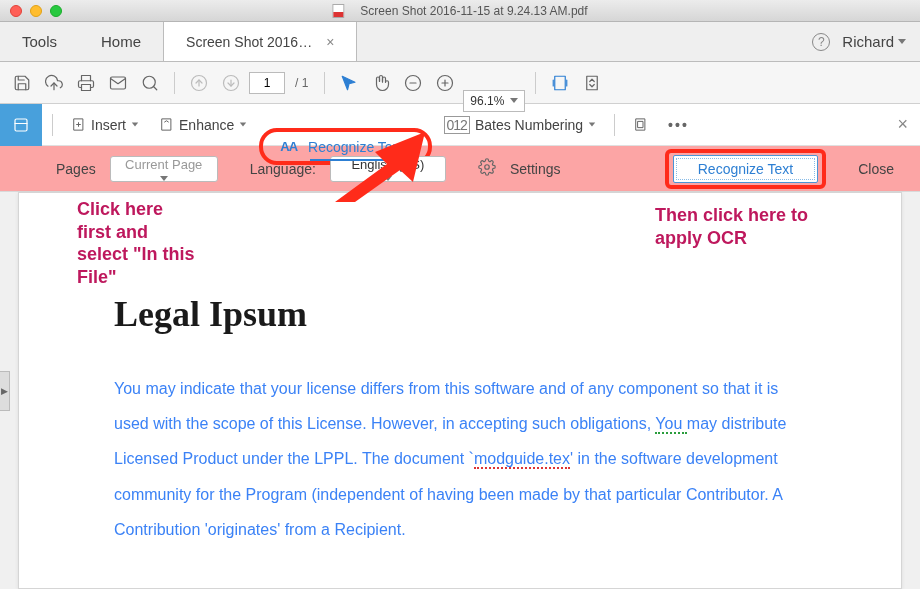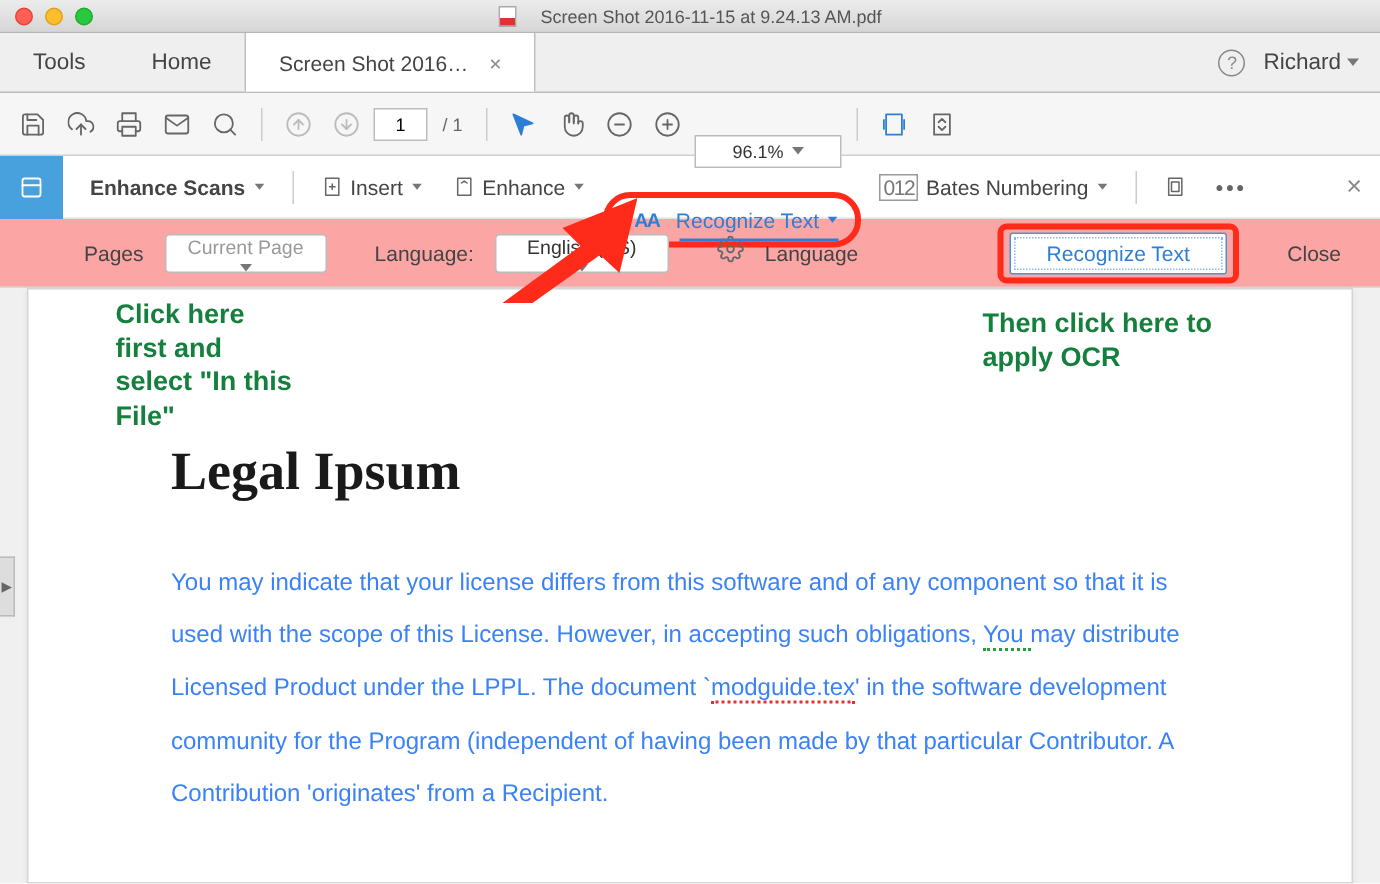--- a/index.html
+++ b/index.html
@@ -27,21 +27,21 @@
   .help-ico { width:18px; height:18px; border:1.5px solid #888; border-radius:50%; display:flex; align-items:center; justify-content:center; font-size:12px; color:#888; }
   .user-dd { display:flex; align-items:center; gap:4px; cursor:pointer; }
   .caret-d { width:0; height:0; border-left:4px solid transparent; border-right:4px solid transparent; border-top:5px solid #777; }
   
   
   .toolbar { height:42px; background:#f6f6f6; border-bottom:1px solid #d0d0d0; display:flex; align-items:center; padding:0 8px; gap:4px; }
   .tool-ico { width:28px; height:28px; display:flex; align-items:center; justify-content:center; color:#555; border-radius:3px; cursor:pointer; }
   .sep { width:1px; height:22px; background:#ccc; margin:0 6px; }
   .page-box { width:36px; height:22px; border:1px solid #bbb; background:#fff; text-align:center; font-size:12px; }
   .page-total { font-size:12px; color:#666; margin:0 6px; }
-  .zoom-box { height:22px; border:1px solid #bbb; background:#fff; display:flex; align-items:center; padding:0 24px; font-size:12px; gap:6px;margin-top:36px; }
+  .zoom-box { height:22px; border:1px solid #bbb; background:#fff; display:flex; align-items:center; padding:0 6px; font-size:12px; gap:6px;margin-top:36px; }
   .tool-spacer { flex:1; }
   
   
   .enhance-bar { height:42px; background:#fff; border-bottom:1px solid #e0e0e0; display:flex; align-items:center; padding:0 0 0 0; gap:4px; }
   .scan-btn { width:42px; height:42px; background:#48a0dc; display:flex; align-items:center; justify-content:center; color:#fff; font-size:18px; }
   .eb-item { display:flex; align-items:center; gap:5px; padding:4px 8px; font-size:14px; color:#444; cursor:pointer; border-radius:3px; }
   .eb-item .caret-d { transform: scale(0.8); }
   .rec-wrap { border:4px solid #ff2b1a; border-radius:18px; padding:1px 3px;margin-top:44px; }
   .rec-inner { color:#2d7fd3; display:flex; align-items:center; gap:6px; padding:2px 6px; } 
   .rec-group { position:relative; }
@@ -63,21 +63,21 @@
   
   .content { position:relative; height: 397px; background:#f0f0f0; }
   .panel-toggle { position:absolute; left:0; top:50%; transform:translateY(-50%); width:10px; height:40px; background:#ddd; border:1px solid #bbb; border-left:none; display:flex; align-items:center; justify-content:center; font-size:9px; color:#666; cursor:pointer; }
   .page { position:absolute; left:18px; right:18px; top:0; bottom:0; background:#fff; border:1px solid #d5d5d5; box-shadow:0 1px 4px rgba(0,0,0,0.08); padding:100px 90px 0 95px; overflow:hidden; }
   .doc-h1 { font-family: Georgia, "Times New Roman", serif; font-size:36px; font-weight:bold; color:#1a1a1a; margin-bottom:36px; }
   .doc-p { font-family: Georgia, "Times New Roman", serif; font-size:16px; color:#3b82f6; line-height:2.2; }
   .spell-r { border-bottom: 2px dotted #d33; }
   .spell-g { border-bottom: 2px dotted #2a9d3c; }
   
   
-  .anno { color:#15803d; font-weight:bold; font-size:18px; position:absolute; line-height:1.25; }
+  .anno { color:#be185d; font-weight:bold; font-size:18px; position:absolute; line-height:1.25; }
   .arrow-svg { position:absolute; top:100px; left:275px; width:150px; height:70px; pointer-events:none; }
   
   
   svg.ico { width:18px; height:18px; stroke:#666; stroke-width:1.6; fill:none; stroke-linecap:round; stroke-linejoin:round; }
   svg.ico-sm { width:15px; height:15px; }
 </style>
 </head>
 <body>
 
 <div class="title-bar">
@@ -207,24 +207,20 @@
   </div>
   <div class="tool-spacer"></div>
 </div>
 
 <div class="enhance-bar">
   <div class="scan-btn">
     <svg class="ico" style="stroke:#fff" viewBox="0 0 24 24">
         <rect x="4" y="4" width="16" height="16" rx="2"></rect>
         <path d="M4 10h16"></path>
       </svg>
-  </div>
-  <div class="eb-item" style="font-weight:600; margin-left:6px;">
-    <span>Enhance Scans</span>
-    <span class="caret-d"></span>
   </div>
   <div class="sep"></div>
   <div class="eb-item">
     <svg class="ico ico-sm" viewBox="0 0 24 24">
         <rect x="5" y="3" width="14" height="18"></rect>
         <line x1="12" y1="9" x2="12" y2="15"></line>
         <line x1="9" y1="12" x2="15" y2="12"></line>
       </svg>
     <span>Insert</span>
     <span class="caret-d"></span>
@@ -274,21 +270,21 @@
   <div class="dd-box lang">
     <span>English (US)</span>
     <span class="caret-d"></span>
   </div>
   <span class="gear-ico" style="margin-left:18px;">
     <svg class="ico" viewBox="0 0 24 24">
         <circle cx="12" cy="12" r="3"></circle>
         <path d="M19.4 15a1.65 1.65 0 0 0 .33 1.82l.06.06a2 2 0 1 1-2.83 2.83l-.06-.06a1.65 1.65 0 0 0-1.82-.33 1.65 1.65 0 0 0-1 1.51V21a2 2 0 0 1-4 0v-.09a1.65 1.65 0 0 0-1-1.51 1.65 1.65 0 0 0-1.82.33l-.06.06A2 2 0 1 1 4.28 16.9l.06-.06a1.65 1.65 0 0 0 .33-1.82 1.65 1.65 0 0 0-1.51-1H3a2 2 0 0 1 0-4h.09a1.65 1.65 0 0 0 1.51-1 1.65 1.65 0 0 0-.33-1.82l-.06-.06A2 2 0 1 1 7.1 4.28l.06.06a1.65 1.65 0 0 0 1.82.33h0a1.65 1.65 0 0 0 1-1.51V3a2 2 0 0 1 4 0v.09a1.65 1.65 0 0 0 1 1.51 1.65 1.65 0 0 0 1.82-.33l.06-.06a2 2 0 1 1 2.83 2.83l-.06.06a1.65 1.65 0 0 0-.33 1.82v0a1.65 1.65 0 0 0 1.51 1H21a2 2 0 0 1 0 4h-.09a1.65 1.65 0 0 0-1.51 1z"></path>
       </svg>
   </span>
-  <span>Language</span>
+  <span>Settings</span>
 
   <div class="rec-btn-wrap">
     <button class="rec-btn">Recognize Text</button>
   </div>
   <span class="close-txt">Close</span>
 </div>
 
 <div class="content">
   <div class="panel-toggle">▶</div>
   <div class="page">

